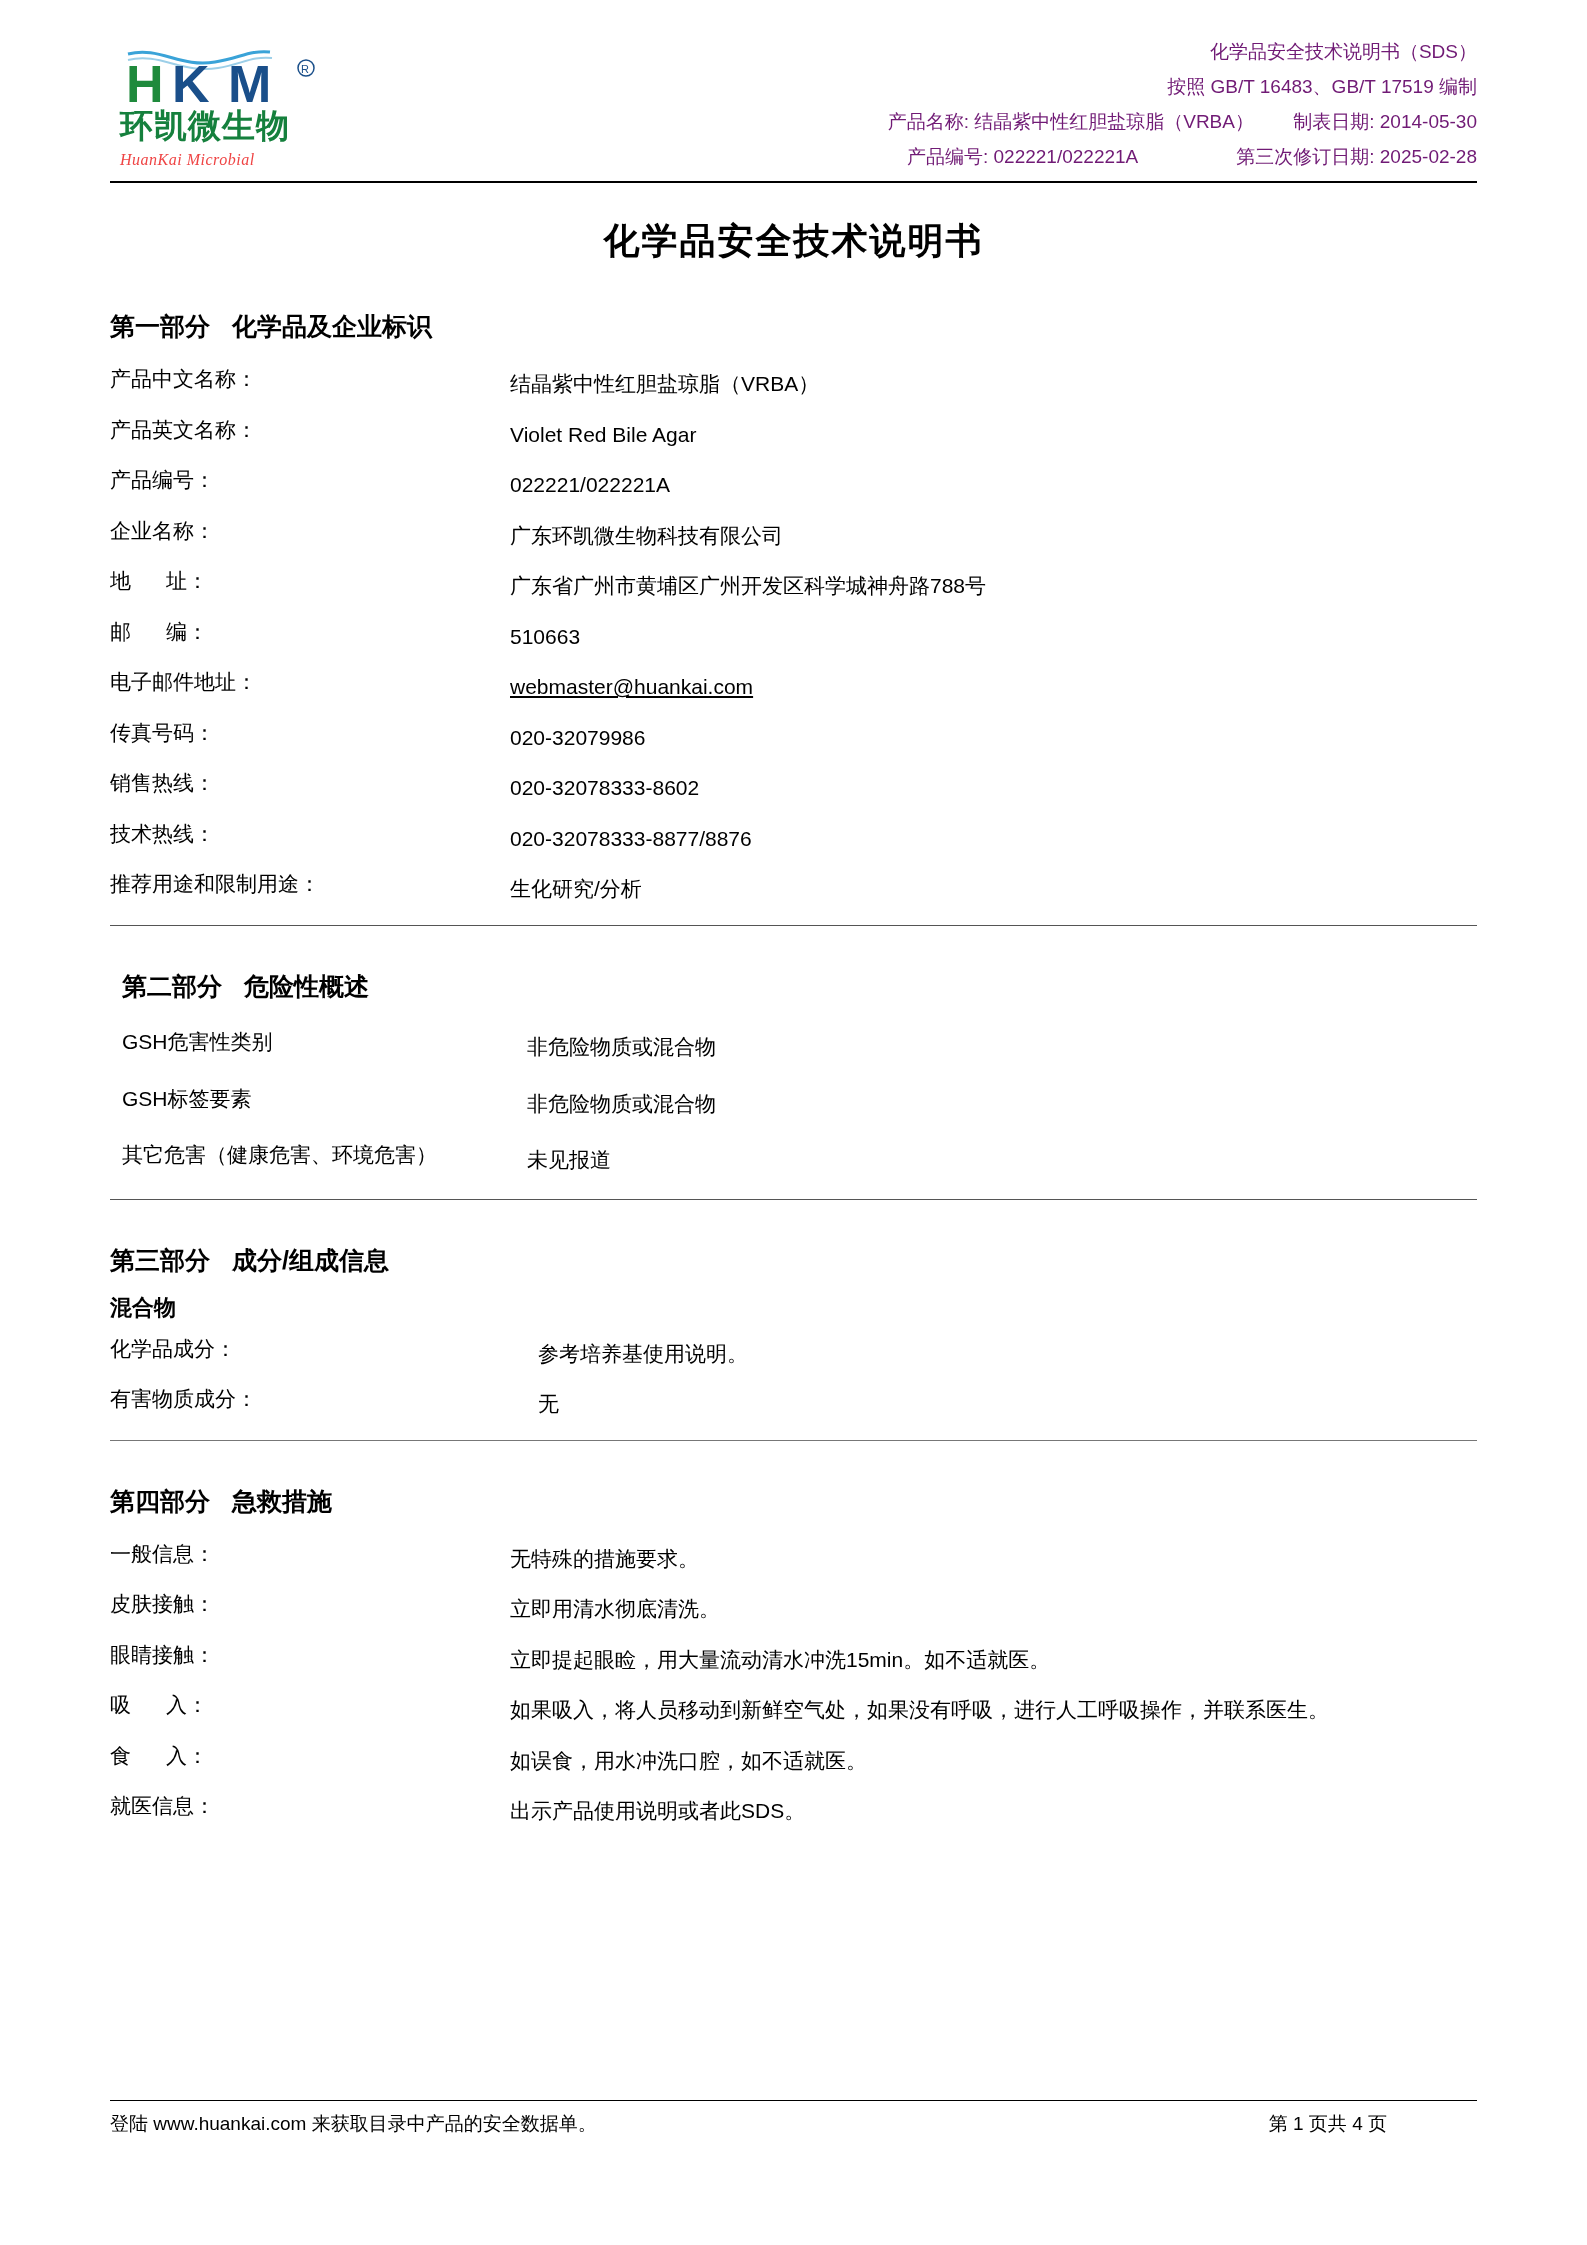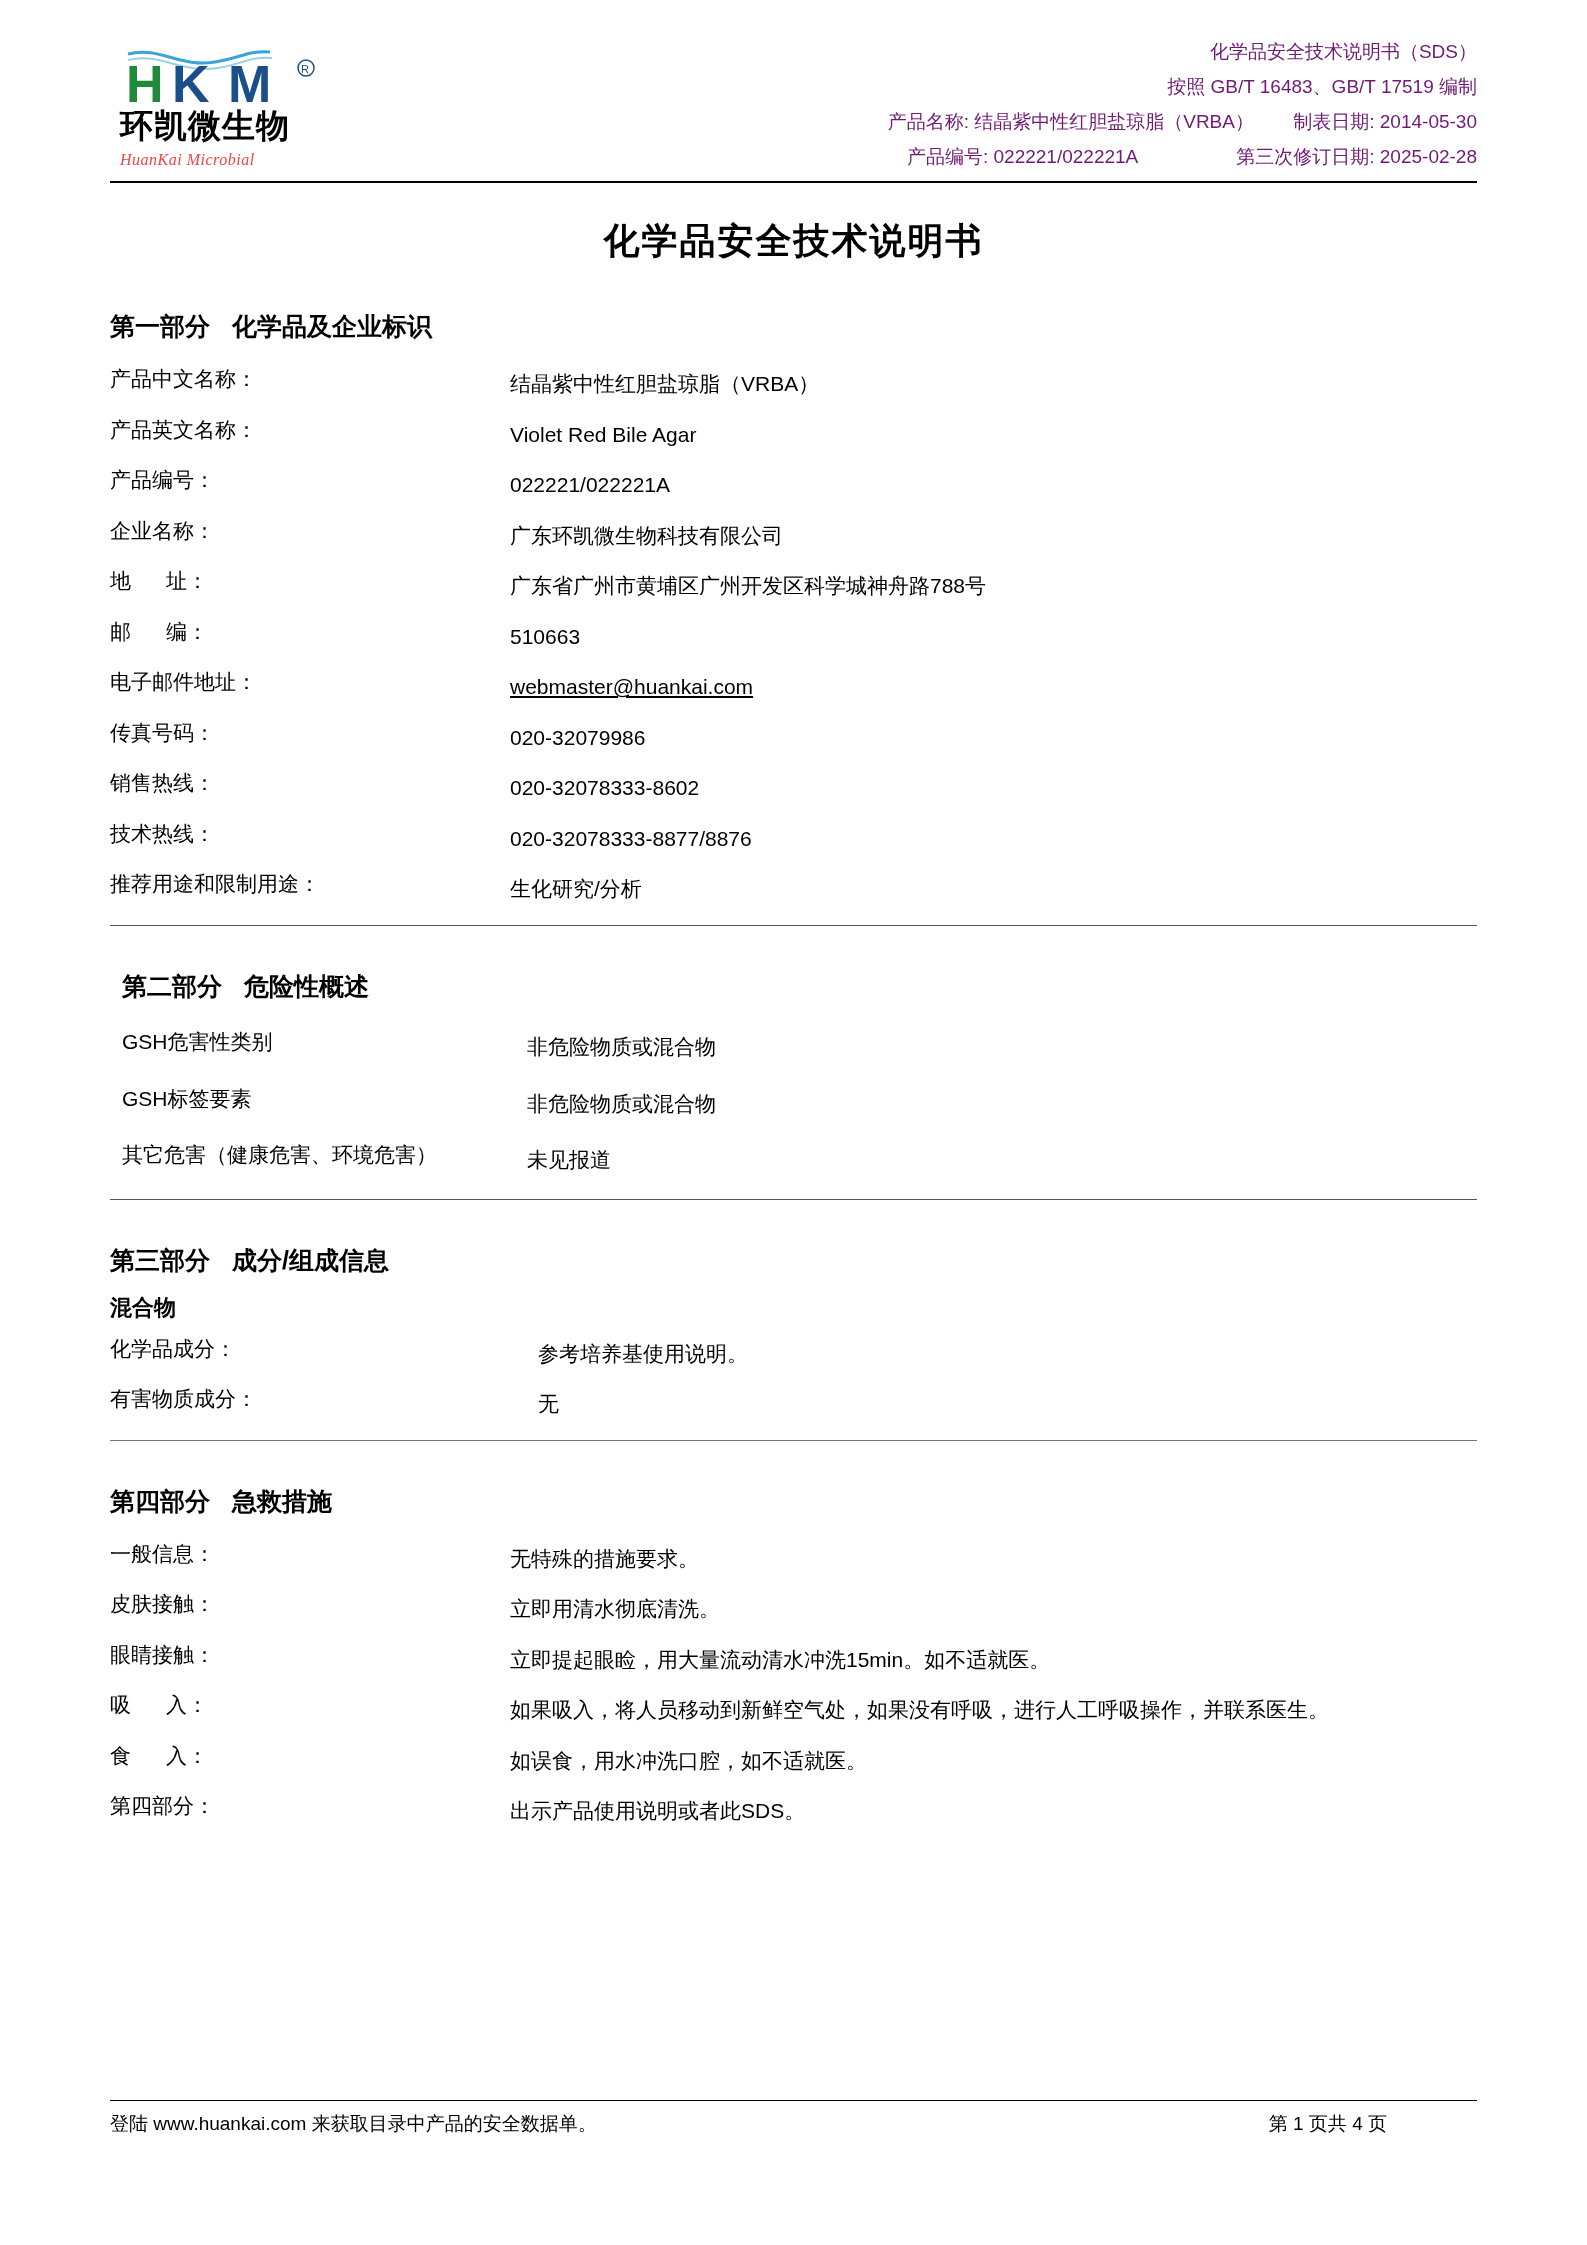--- a/index.html
+++ b/index.html
@@ -36,21 +36,21 @@
     width: 300px;
     padding-left: 10px;
     padding-top: 18px;
   }
   .logo-mark {
     display: block;
   }
   .logo-cn {
     font-size: 33px;
     letter-spacing: 1px;
-    color: #000000;
+    color: #15803d;
     font-weight: bold;
     margin-top: -4px;
   }
   .logo-en {
     font-size: 16px;
     color: #ef4444;
     letter-spacing: 0.5px;
     margin-top: 2px;
     font-family: "Liberation Serif", serif;
     font-style: italic;
@@ -332,21 +332,21 @@
       </div>
       <div class="row">
         <div class="label">吸      入：</div>
         <div class="value">如果吸入，将人员移动到新鲜空气处，如果没有呼吸，进行人工呼吸操作，并联系医生。</div>
       </div>
       <div class="row">
         <div class="label">食      入：</div>
         <div class="value">如误食，用水冲洗口腔，如不适就医。</div>
       </div>
       <div class="row">
-        <div class="label">第四部分：</div>
+        <div class="label">就医信息：</div>
         <div class="value">出示产品使用说明或者此SDS。</div>
       </div>
     </div>
   </div>
 
   <div class="footer">
     <hr class="footer-rule">
     <div class="footer-inner">
       <div class="footer-left">登陆 www.huankai.com 来获取目录中产品的安全数据单。</div>
       <div class="footer-right">第 1 页共 4 页</div>

